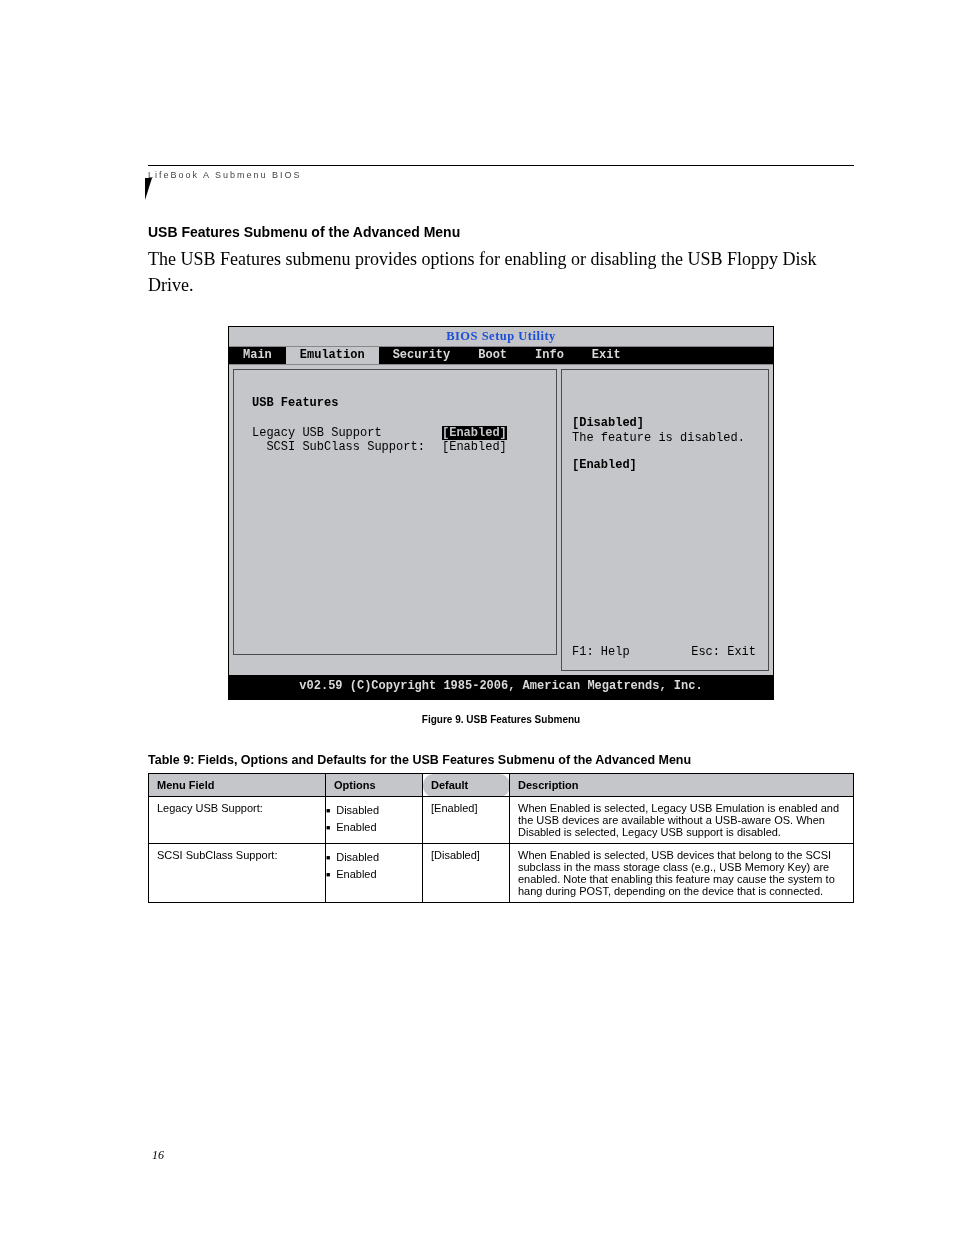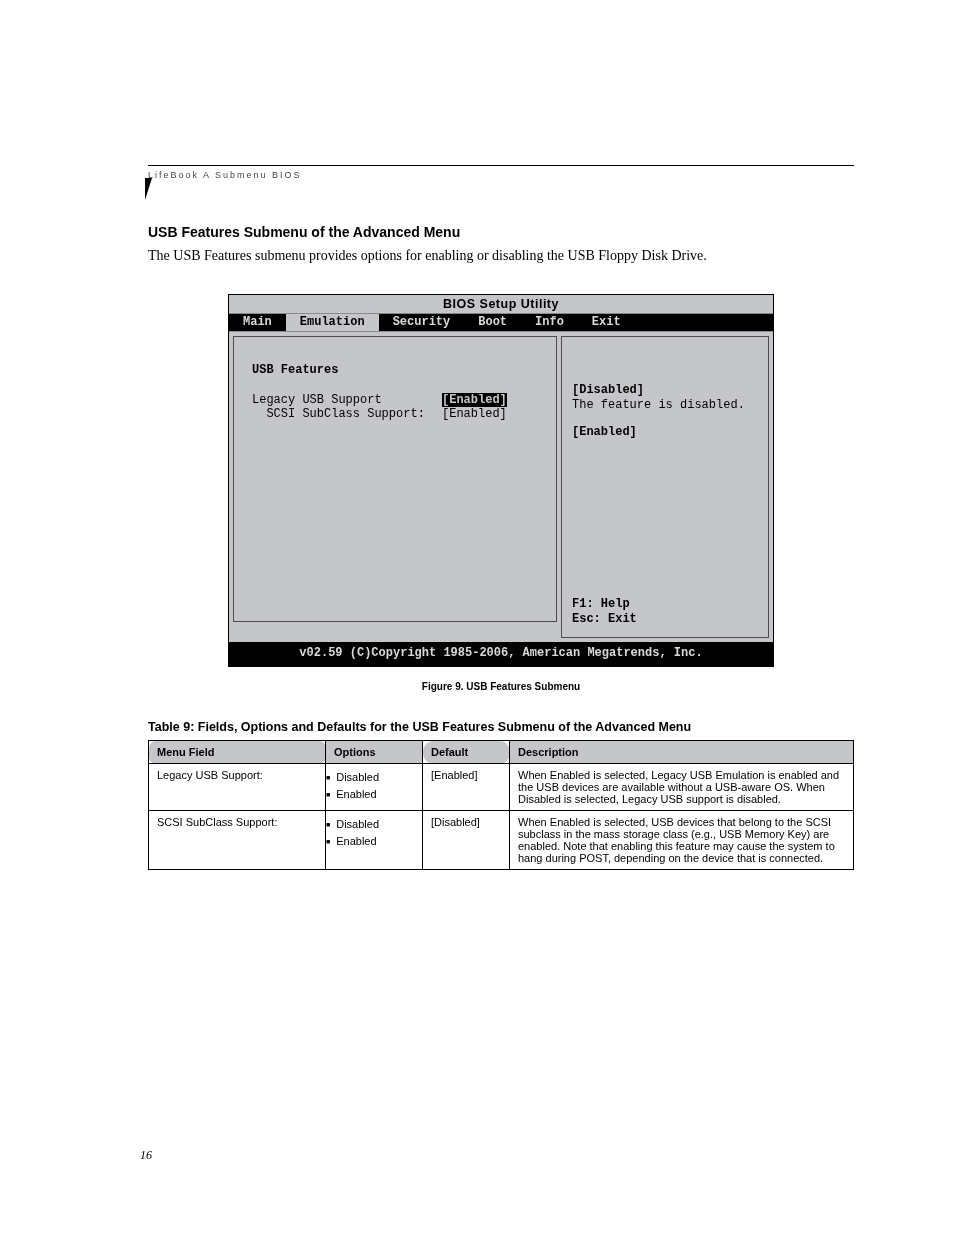--- a/index.html
+++ b/index.html
@@ -34,36 +34,36 @@
     border-top: 0 solid transparent;
     border-bottom: 22px solid transparent;
   }
   .sec-heading {
     font-family: Verdana, Arial, sans-serif;
     font-weight: bold;
     font-size: 14px;
     margin: 44px 0 6px 0;
   }
   .sec-intro {
-    font-size: 14px;
+    font-size: 18px;
     line-height: 1.45;
     margin: 0 0 28px 0;
   }
 
   
   .bios-wrap {
     width: 544px;
     margin: 0 auto 14px auto;
     border: 1px solid #000;
     background: #000;
   }
   .bios-title {
     background: #c5c6c9;
-    color: #000000;
-    font-family: Liberation Sans, sans-serif;
+    color: #1d4ed8;
+    font-family: Liberation Serif, serif;
     font-size: 12.5px;
     font-weight: bold;
     text-align: center;
     padding: 2px 0;
     letter-spacing: .5px;
     border-bottom: 1px solid #888;
   }
   .bios-tabs {
     display: flex;
     background: #000;
@@ -113,21 +113,21 @@
   .bios-sel { background:#000; color:#c5c6c9; font-weight:bold; }
   .bios-footer {
     background:#000;
     color:#d9d9d9;
     font-family:"Courier New", monospace;
     font-size:12px;
     text-align:center;
     padding:4px 0 6px;
     font-weight:bold;
   }
-  .bios-help-bar { display:flex; justify-content: space-between; padding-right: 2px; font-weight:bold;flex-direction:column; }
+  .bios-help-bar { display:flex; justify-content: space-between; padding-right: 2px; font-weight:normal; }
 
   .figure-caption {
     font-family: Verdana, Arial, sans-serif;
     font-weight: bold;
     font-size: 10px;
     text-align: center;
     margin: 6px 0 28px 0;
   }
 
   
@@ -161,21 +161,21 @@
     content: "\25A0";
     font-size: 7px;
     margin-right: 6px;
     position: relative;
     top: -1px;
   }
   .optline { display:block; line-height:1.5; }
 
   .page-num {
     position:absolute;
-    left:140px;
+    left:152px;
     bottom:72px;
     font-style: italic;
     font-family: Georgia, serif;
     font-size: 12px;
   }
 </style>
 </head>
 <body>
 
 <div class="page">
@@ -223,21 +223,21 @@
     <div class="bios-footer">v02.59 (C)Copyright 1985-2006, American Megatrends, Inc.</div>
   </div>
 
   <div class="figure-caption">Figure 9.  USB Features Submenu</div>
 
   <div class="tbl-caption">Table 9: Fields, Options and Defaults for the USB Features Submenu of the Advanced Menu</div>
 
   <table class="fields">
     <thead>
       <tr>
-        <th style="width:160px;border-radius:7px;">Menu Field</th>
+        <th style="width:160px;">Menu Field</th>
         <th style="width:80px;">Options</th>
         <th style="width:70px;border-radius:11px;">Default</th>
         <th>Description</th>
       </tr>
     </thead>
     <tbody>
       <tr>
         <td>Legacy USB Support:</td>
         <td class="opt">
           <span class="optline">Disabled</span>

